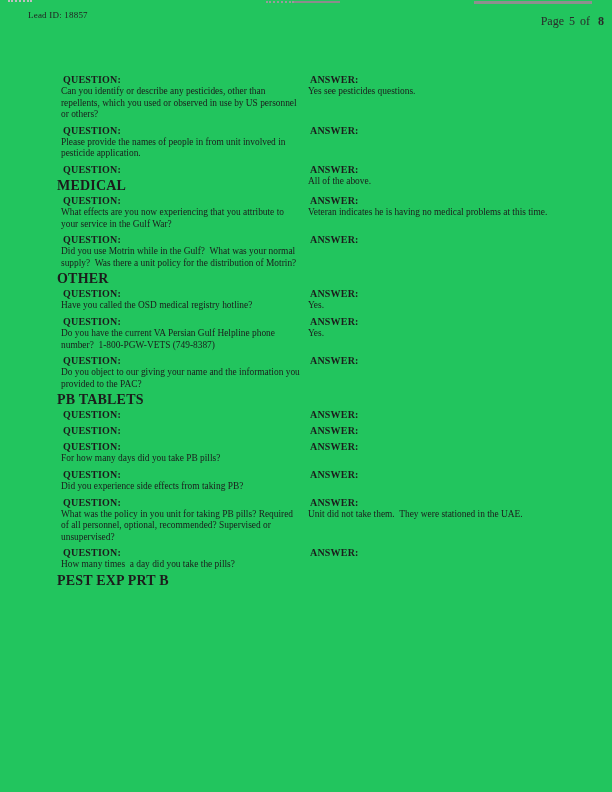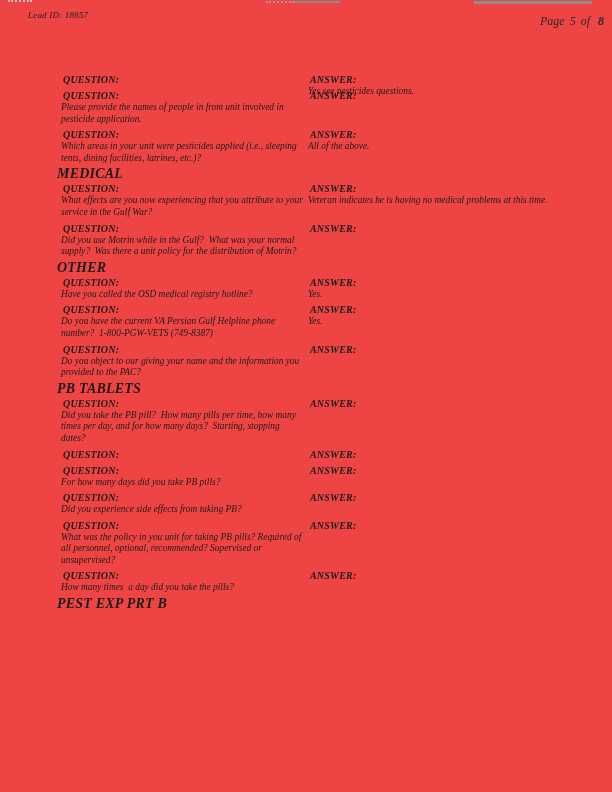--- a/index.html
+++ b/index.html
@@ -1,24 +1,23 @@
 <!DOCTYPE html>
 <html><head>
 <meta charset="utf-8">
 <style>
   html, body { margin: 0; padding: 0; background: #ffffff; }
   .page {
     position: relative;
     width: 612px;
     height: 792px;
-    background: #ef4444;
+    background: #22c55e;
     font-family: "Liberation Serif", "DejaVu Serif", serif;
     color: #1c1c1c;
     overflow: hidden;
-    font-style: italic;
   }
 
   
   .artifact { position: absolute; }
   .art-dots-left   { left: 8px;   top: 0;   width: 24px;  border-top: 2px dotted #c0c0c0; height: 0; }
   .art-dash-mid    { left: 266px; top: 1px; width: 28px;  border-top: 2px dotted #9a9a9a; height: 0; }
   .art-solid-mid   { left: 294px; top: 1px; width: 46px;  height: 2px; background: #8c8c8c; }
   .art-solid-right { left: 474px; top: 1px; width: 118px; height: 3px; background: #8f8f8f; }
 
   .header-left {
@@ -84,20 +83,21 @@
 
   <div class="header-right">
     <span>Page</span><span class="pg-num">5</span><span class="pg-of">of</span><span class="pg-total">8</span>
   </div>
 
   <div class="content">
 
     <div class="row">
       <div class="qcol">
         <div class="qlabel">QUESTION:</div>
+        <div class="qtext">Can you identify or describe any pesticides, other than repellents, which you used or observed in use by US personnel or others?</div>
       </div>
       <div class="acol">
         <div class="alabel">ANSWER:</div>
         <div class="atext">Yes see pesticides questions.</div>
       </div>
     </div>
 
     <div class="row">
       <div class="qcol">
         <div class="qlabel">QUESTION:</div>
@@ -105,21 +105,20 @@
       </div>
       <div class="acol">
         <div class="alabel">ANSWER:</div>
         <div class="atext"></div>
       </div>
     </div>
 
     <div class="row">
       <div class="qcol">
         <div class="qlabel">QUESTION:</div>
-        <div class="qtext">Which areas in your unit were pesticides applied (i.e., sleeping tents, dining facilities, latrines, etc.)?</div>
       </div>
       <div class="acol">
         <div class="alabel">ANSWER:</div>
         <div class="atext">All of the above.</div>
       </div>
     </div>
 
     <div class="section-title">MEDICAL</div>
 
     <div class="row">
@@ -176,21 +175,20 @@
         <div class="alabel">ANSWER:</div>
         <div class="atext"></div>
       </div>
     </div>
 
     <div class="section-title">PB TABLETS</div>
 
     <div class="row">
       <div class="qcol">
         <div class="qlabel">QUESTION:</div>
-        <div class="qtext">Did you take the PB pill?  How many pills per time, how many times per day, and for how many days?  Starting, stopping dates?</div>
       </div>
       <div class="acol">
         <div class="alabel">ANSWER:</div>
         <div class="atext"></div>
       </div>
     </div>
 
     <div class="row">
       <div class="qcol">
         <div class="qlabel">QUESTION:</div>
@@ -223,20 +221,21 @@
       </div>
     </div>
 
     <div class="row">
       <div class="qcol">
         <div class="qlabel">QUESTION:</div>
         <div class="qtext">What was the policy in you unit for taking PB pills? Required of all personnel, optional, recommended? Supervised or unsupervised?</div>
       </div>
       <div class="acol">
         <div class="alabel">ANSWER:</div>
+        <div class="atext">Unit did not take them.  They were stationed in the UAE.</div>
       </div>
     </div>
 
     <div class="row">
       <div class="qcol">
         <div class="qlabel">QUESTION:</div>
         <div class="qtext">How many times  a day did you take the pills?</div>
       </div>
       <div class="acol">
         <div class="alabel">ANSWER:</div>

